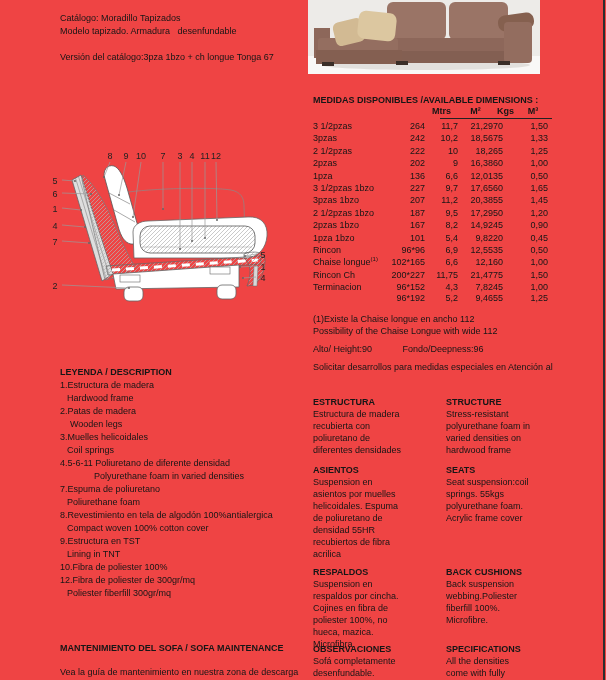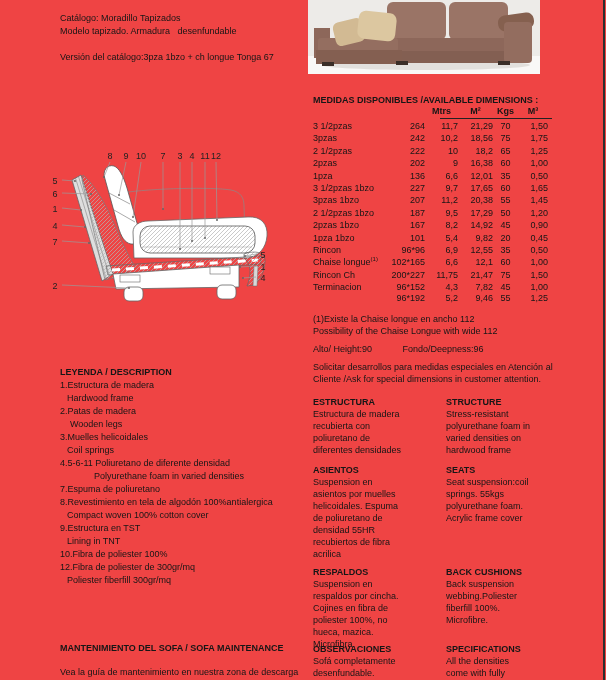--- a/index.html
+++ b/index.html
@@ -9,21 +9,21 @@
   .b{font-weight:bold;}
   .pre{white-space:pre;}
   .lh13{line-height:13px;}
   .lh12{line-height:12px;}
   
   .trow{display:flex;height:12.4px;align-items:baseline;}
   .c-label{width:72px;white-space:nowrap;}
   .c-size{width:40px;text-align:right;}
   .c-mtrs{width:33px;text-align:right;}
   .c-m2{width:35px;text-align:right;}
-  .c-kgs{width:25px;text-align:center;}
+  .c-kgs{width:25px;text-align:left;}
   .c-m3{width:30px;text-align:right;}
   .hdr-row{display:flex;height:12px;align-items:baseline;font-weight:bold;}
   .hsp{width:112px;}
   .hc{text-align:center;}
   sup{font-size:6px;}
   .underline{border-top:1.2px solid #222;height:0;}
   
   .legend-line{line-height:13px;white-space:pre;}
   
   .spec{position:absolute;line-height:12px;}
@@ -188,21 +188,21 @@
       <span class="c-kgs">70</span>
       <span class="c-m3">1,50</span>
     </div>
 
     <div class="trow">
       <span class="c-label"><span class="lbl">3pzas</span><sup class="sp"></sup></span>
       <span class="c-size">242</span>
       <span class="c-mtrs">10,2</span>
       <span class="c-m2">18,56</span>
       <span class="c-kgs">75</span>
-      <span class="c-m3">1,75</span>
+      <span class="c-m3">1,33</span>
     </div>
 
     <div class="trow">
       <span class="c-label"><span class="lbl">2 1/2pzas</span><sup class="sp"></sup></span>
       <span class="c-size">222</span>
       <span class="c-mtrs">10</span>
       <span class="c-m2">18,2</span>
       <span class="c-kgs">65</span>
       <span class="c-m3">1,25</span>
     </div>
@@ -319,35 +319,35 @@
   <div class="abs" style="left:313px;top:314px;">(1)Existe la Chaise longue en ancho 112</div>
   <div class="abs" style="left:313px;top:326px;">Possibility of the Chaise Longue with wide 112</div>
 
   <div class="abs" style="left:313px;top:344px;">
     <span style="display:inline-block;width:87px;">Alto/ Height:90</span>
     <span>Fondo/Deepness:96</span>
   </div>
 
   <div class="abs lh12" style="left:313px;top:361px;" id="service-note">
       <div>Solicitar desarrollos para medidas especiales en Atención al</div>
-      <div>Cliente /Ask for special dimensions in customer attention.</div>
     </div>
 
   <div class="abs" style="left:60px;top:366px;width:255px;">
     <div class="legend-line b">LEYENDA / DESCRIPTION</div>
     <div id="legend-host">
         <div class="legend-line">1.Estructura de madera</div>
         <div class="legend-line" style="padding-left: 7px;">Hardwood frame</div>
         <div class="legend-line">2.Patas de madera</div>
         <div class="legend-line" style="padding-left: 10px;">Wooden legs</div>
         <div class="legend-line">3.Muelles helicoidales</div>
         <div class="legend-line" style="padding-left: 7px;">Coil springs</div>
         <div class="legend-line">4.5-6-11 Poliuretano de diferente densidad</div>
         <div class="legend-line" style="padding-left: 34px;">Polyurethane foam in varied densities</div>
         <div class="legend-line">7.Espuma de poliuretano</div>
+        <div class="legend-line" style="padding-left: 7px;">Poliurethane foam</div>
         <div class="legend-line">8.Revestimiento en tela de algodón 100%antialergica</div>
         <div class="legend-line" style="padding-left: 7px;">Compact woven 100% cotton cover</div>
         <div class="legend-line">9.Estructura en TST</div>
         <div class="legend-line" style="padding-left: 7px;">Lining in TNT</div>
         <div class="legend-line">10.Fibra de poliester 100%</div>
         <div class="legend-line">12.Fibra de poliester de 300gr/mq</div>
         <div class="legend-line" style="padding-left: 7px;">Poliester fiberfill 300gr/mq</div>
       </div>
   </div>
 

